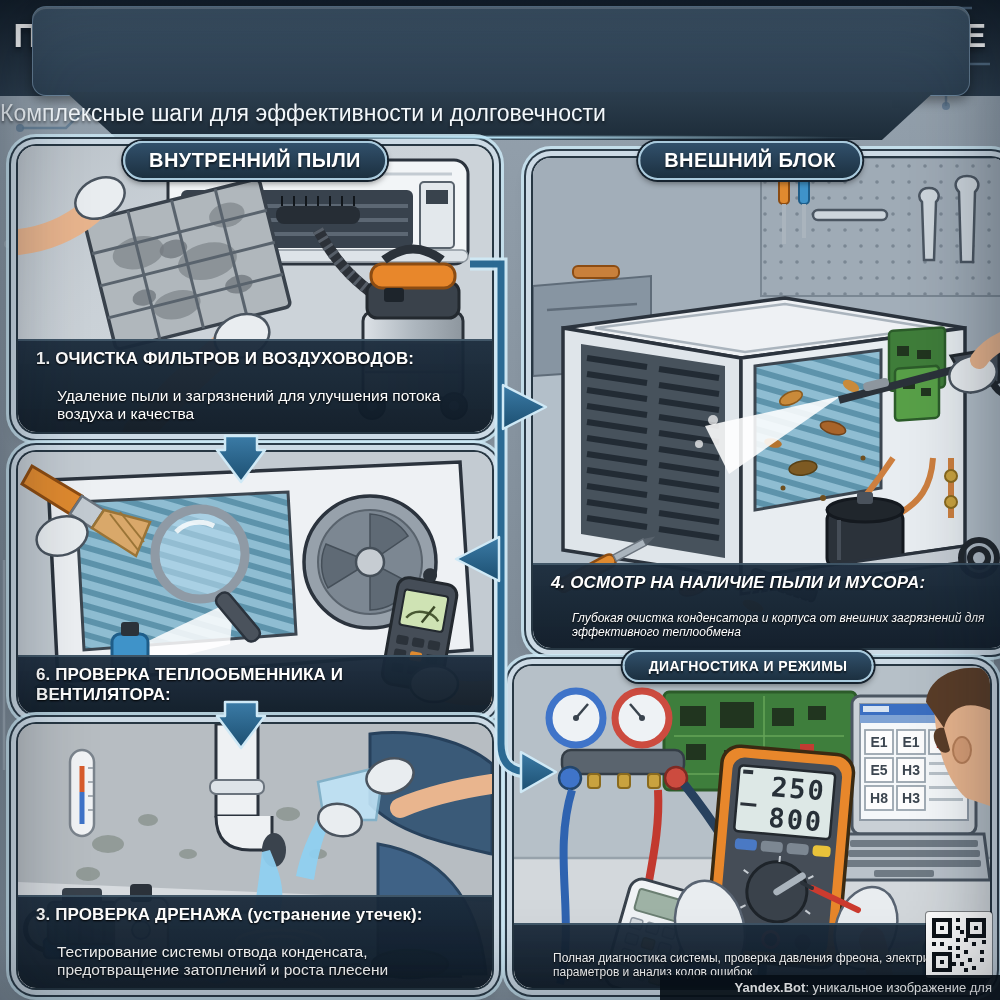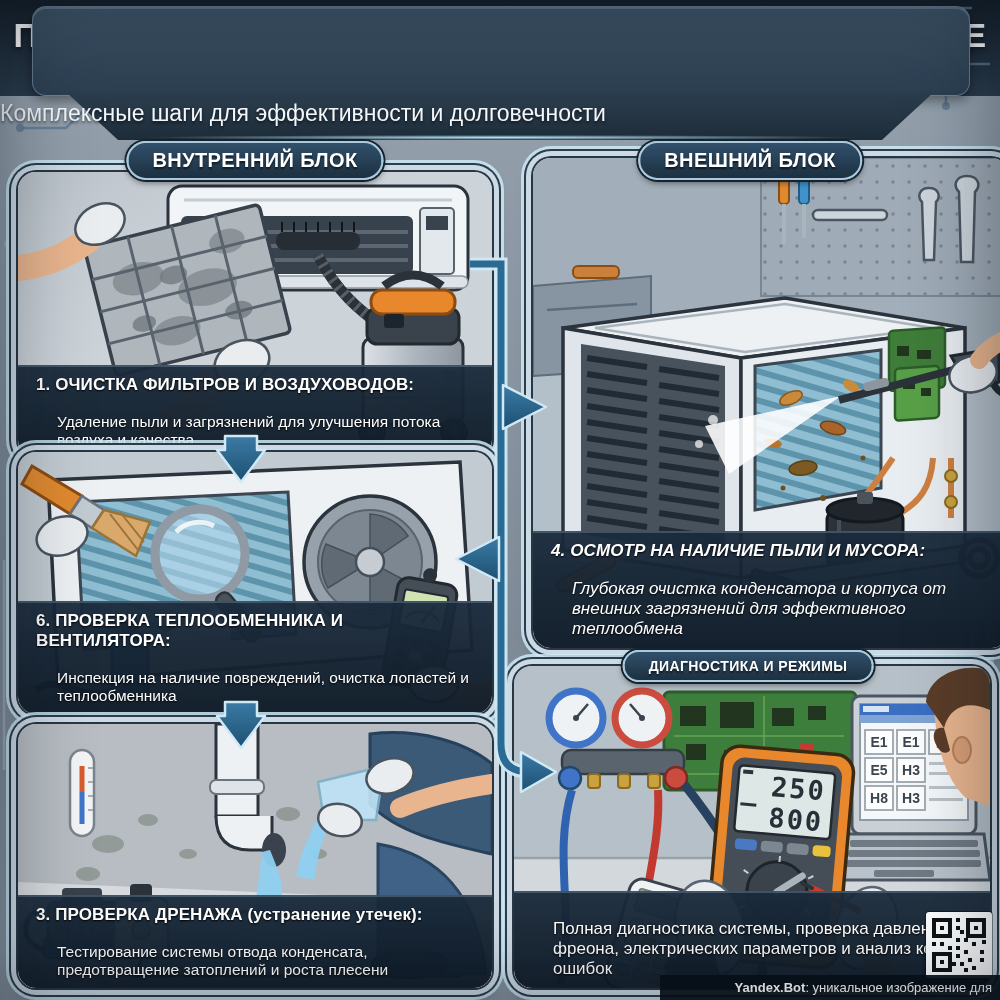--- a/index.html
+++ b/index.html
@@ -25,33 +25,33 @@
   .subplate{position:absolute;left:66px;top:92px;width:868px;height:48px;z-index:2;
     clip-path:polygon(0 0,100% 0,94% 100%,6% 100%);
     background:linear-gradient(180deg,#2c3e4e,#1d2c39);}
   .subtitle{position:absolute;left:0;right:0;top:100px;z-index:3;text-align:left;color:#f2f7fb;
     font-size:23px;text-shadow:0 2px 3px rgba(0,0,0,.55);}
   .streak{position:absolute;left:140px;right:140px;top:135px;height:5px;z-index:3;border-radius:3px;
     background:radial-gradient(closest-side,rgba(190,235,255,.95),rgba(190,235,255,0));}
 
   .panel{position:absolute;z-index:2;border-radius:18px;overflow:hidden;background:#c6ced5;
     box-shadow:0 0 0 2px #273743,0 0 0 7px #ccdae5,0 0 0 9px #2c3c49,0 0 0 12px rgba(205,233,246,.85),0 8px 16px rgba(10,20,30,.35);}
-  .p1{left:18px;top:172px;width:474px;height:286px;}
+  .p1{left:18px;top:146px;width:474px;height:286px;}
   .p2{left:18px;top:452px;width:474px;height:262px;}
   .p3{left:18px;top:724px;width:474px;height:264px;}
   .p4{left:533px;top:158px;width:476px;height:490px;font-style:italic;}
   .p5{left:514px;top:666px;width:476px;height:322px;}
   .panel svg.scene{position:absolute;left:0;top:0;width:100%;height:100%;}
 
   .cap{position:absolute;left:0;right:0;bottom:0;z-index:3;color:#fff;
     background:linear-gradient(180deg,rgba(27,43,60,.96),rgba(15,27,39,.97));
     border-top:2px solid rgba(150,190,215,.35);padding:8px 12px 9px 18px;border-radius:0 0 18px 18px;}
   .cap .t{font-weight:bold;font-size:17px;letter-spacing:.1px;text-shadow:0 1px 2px #000;}
   .cap .d{font-size:15.5px;line-height:1.17;padding-left:21px;margin-top:18px;text-shadow:0 1px 2px #000;}
-  .p4 .cap .d,.p5 .cap .d{font-size:17px;}
+  .p4 .cap .d,.p5 .cap .d{font-size:12px;}
 
   .pill{position:absolute;z-index:6;transform:translateX(-50%);white-space:nowrap;
     color:#fff;font-weight:bold;font-size:20px;letter-spacing:.4px;
     padding:6px 24px;border-radius:999px;
     background:linear-gradient(180deg,#31506b,#1c3040);
     border:2px solid #a9cadd;box-shadow:0 0 0 2px #16222e,0 3px 6px rgba(0,0,0,.45);
     text-shadow:0 2px 2px rgba(0,0,0,.6);}
   .pill-indoor{left:255px;top:141px;} .pill-outdoor{left:750px;top:141px;} .pill-diag{left:748px;top:650px;font-size:14px;}
 
   .footer{position:absolute;left:660px;right:0;bottom:0;height:25px;z-index:7;
@@ -97,21 +97,21 @@
     <path d="M 990 330 V 800" stroke="#cfe9f6" stroke-width="8" opacity=".45" fill="none"></path>
   </svg>
 
   <div class="plate"></div>
   <div class="title t1">ПРОФЕССИОНАЛЬНОЕ ТЕХНИЧЕСКОЕ ОБСЛУЖИВАНИЕ</div>
   <div class="title t2">ТЕПЛОВЫХ НАСОСОВ ВОЗДУХ-ВОЗДУХ</div>
   <div class="subplate"></div>
   <div class="subtitle">Комплексные шаги для эффективности и долговечности</div>
   <div class="streak"></div>
 
-  <div class="pill pill-indoor">ВНУТРЕННИЙ БЛОК</div>
+  <div class="pill pill-indoor">ВНУТРЕННИЙ ПЫЛИ</div>
   <div class="pill pill-outdoor">ВНЕШНИЙ БЛОК</div>
   <div class="pill pill-diag">ДИАГНОСТИКА И РЕЖИМЫ</div>
 
   <div class="panel p1">
     <svg class="scene" viewBox="0 0 474 286">
       <rect width="474" height="286" fill="#ccd3d9"></rect>
       <rect width="474" height="286" fill="url(#p1sh)"></rect>
       <defs>
         <linearGradient id="p1sh" x1="0" y1="0" x2="1" y2="1">
           <stop offset="0" stop-color="#b9c1c8"></stop>
@@ -255,21 +255,20 @@
             <rect x="412" y="214" width="12" height="9" rx="2"></rect>
           </g>
         <rect x="396" y="200" width="12" height="9" rx="2" fill="#e08a2f"></rect>
         <circle cx="402" cy="122" r="7" fill="#2b323a"></circle>
       </g>
       <path d="M 474 240 Q 440 244 424 236" stroke="#e9b58e" stroke-width="24" fill="none" stroke-linecap="round"></path>
       <ellipse cx="416" cy="232" rx="24" ry="18" fill="#e9edf0" stroke="#4a545f" stroke-width="2.5"></ellipse>
     </svg>
     <div class="cap">
       <div class="t">6. ПРОВЕРКА ТЕПЛООБМЕННИКА И ВЕНТИЛЯТОРА:</div>
-      <div class="d">Инспекция на наличие повреждений, очистка лопастей и теплообменника</div>
     </div>
   </div>
 
   <div class="panel p3">
     <svg class="scene" viewBox="0 0 474 264">
       <rect width="474" height="264" fill="#b7bdc2"></rect>
       <polygon points="0,158 474,178 474,264 0,264" fill="#d7dbdf"></polygon>
       <g fill="#6e7a70" opacity=".5">
         <ellipse cx="90" cy="120" rx="16" ry="9"></ellipse>
           <ellipse cx="130" cy="96" rx="10" ry="6"></ellipse>

